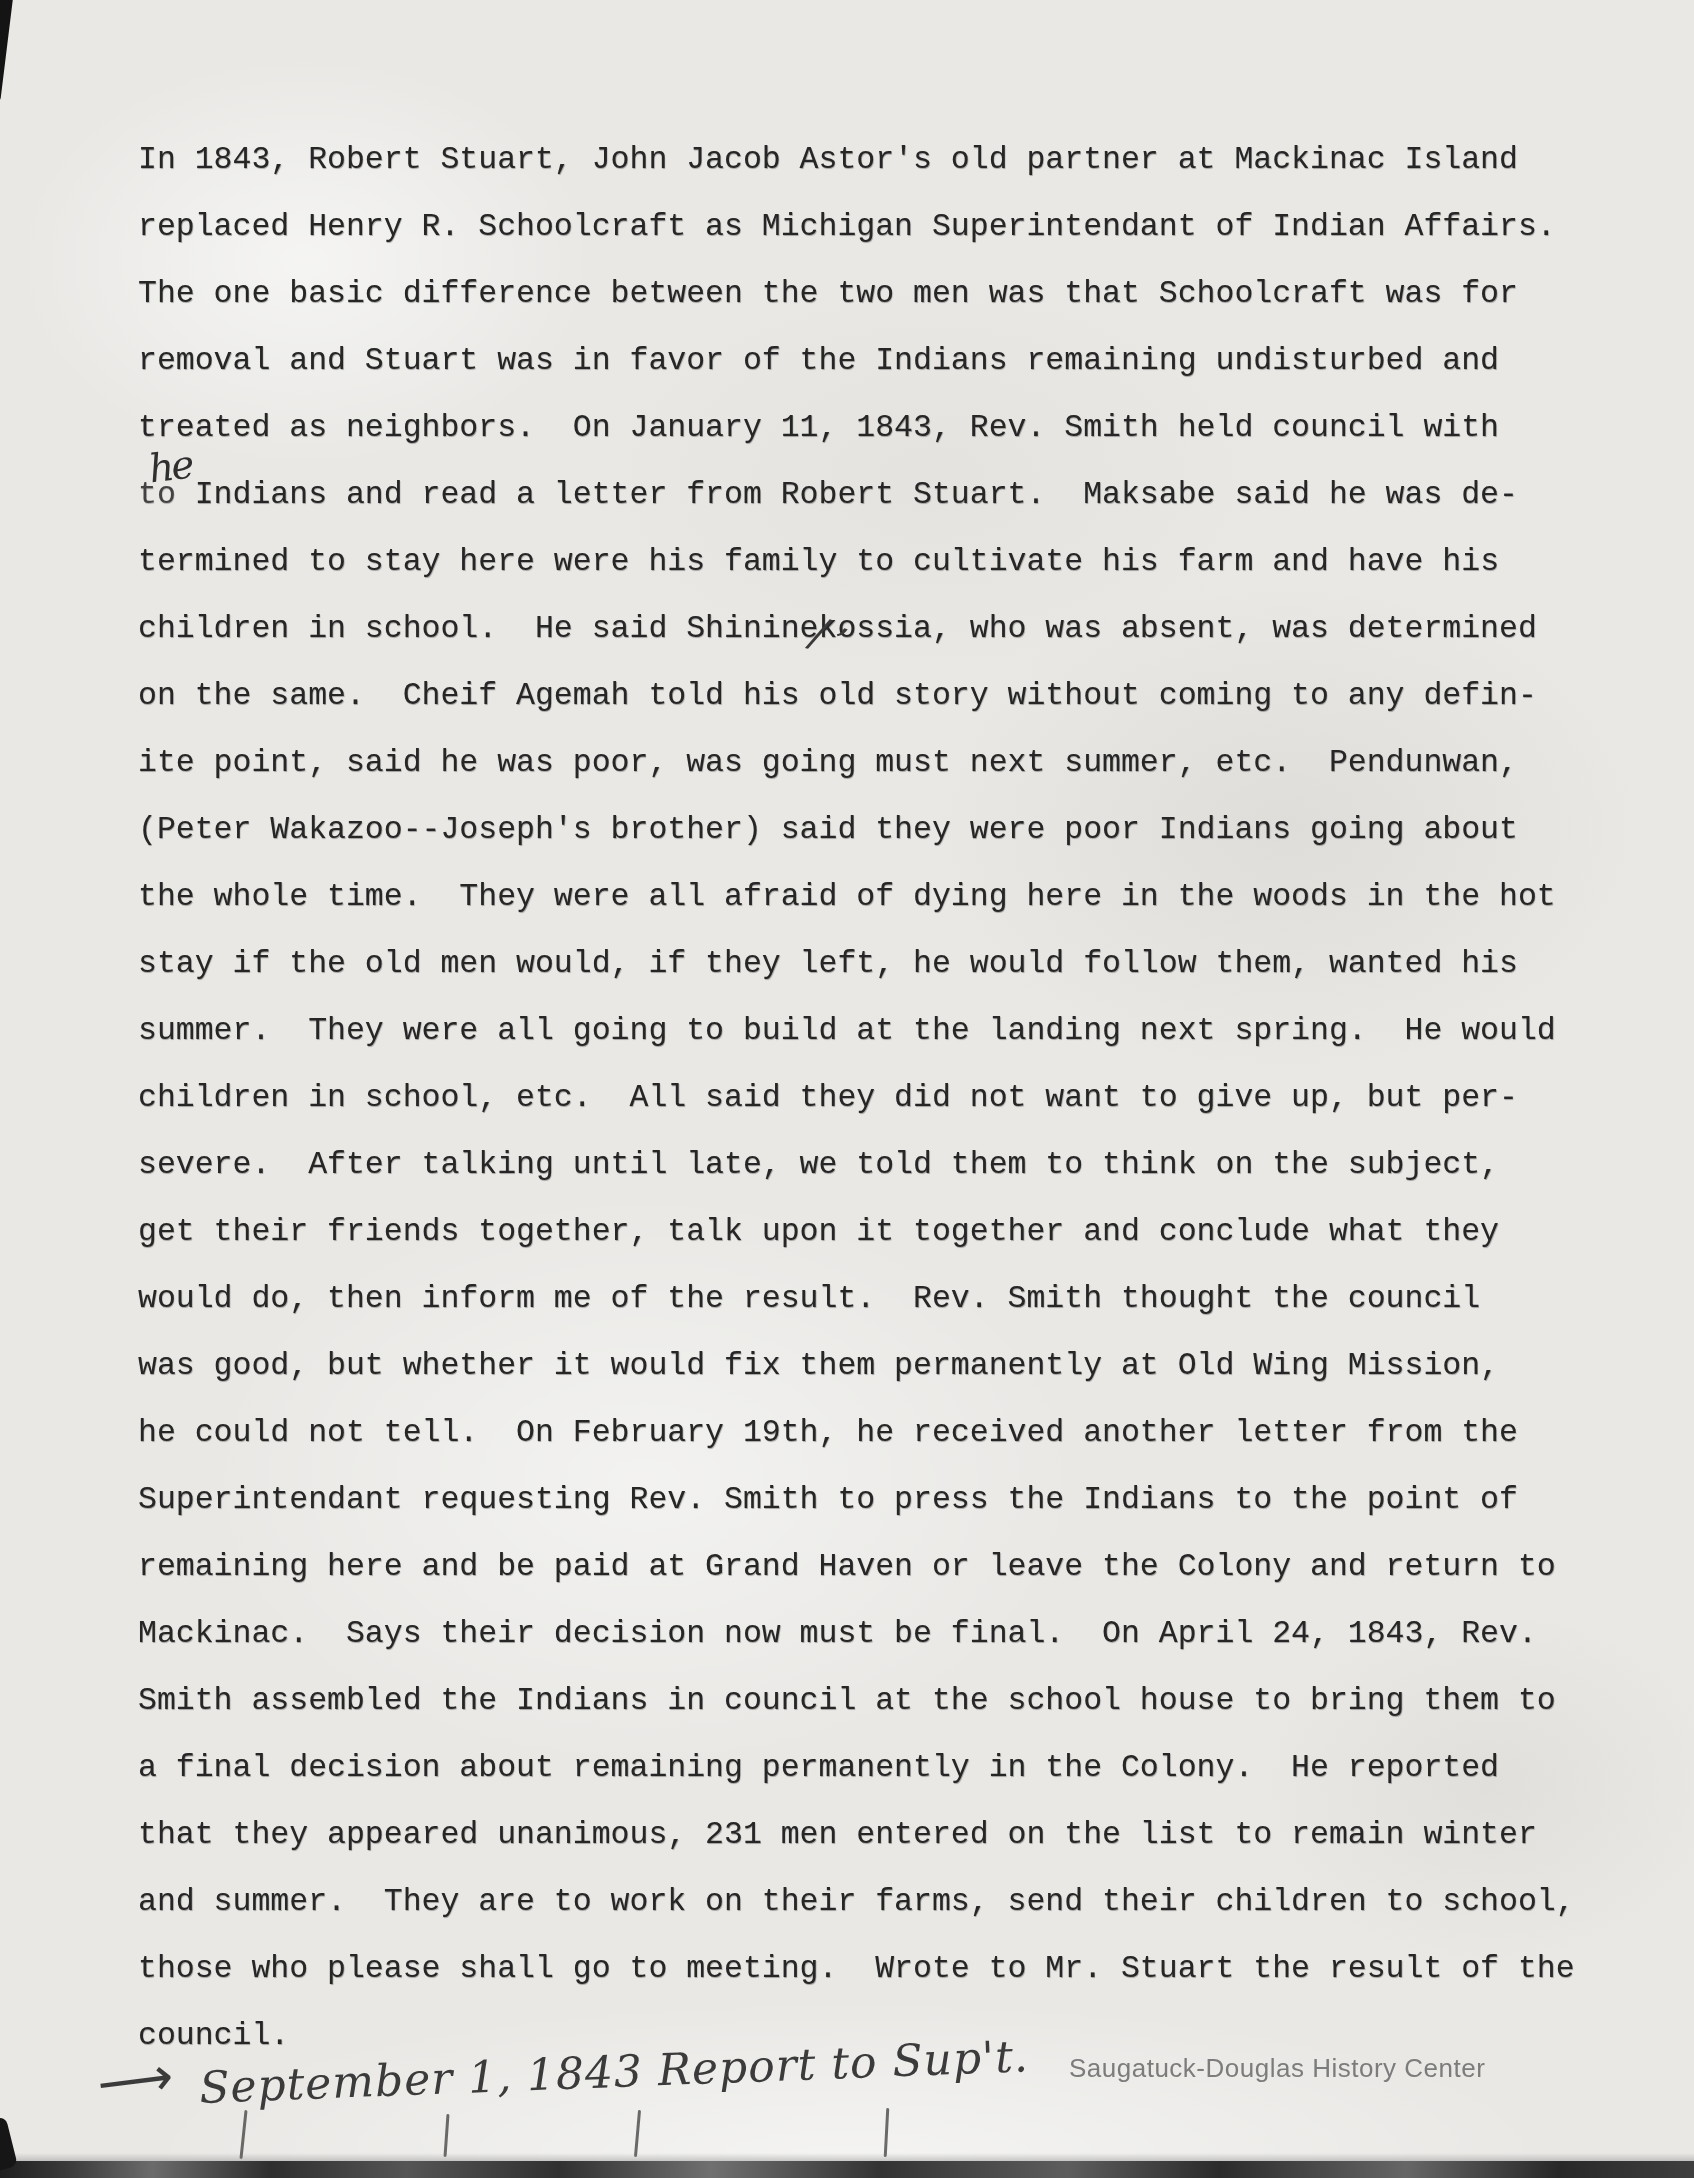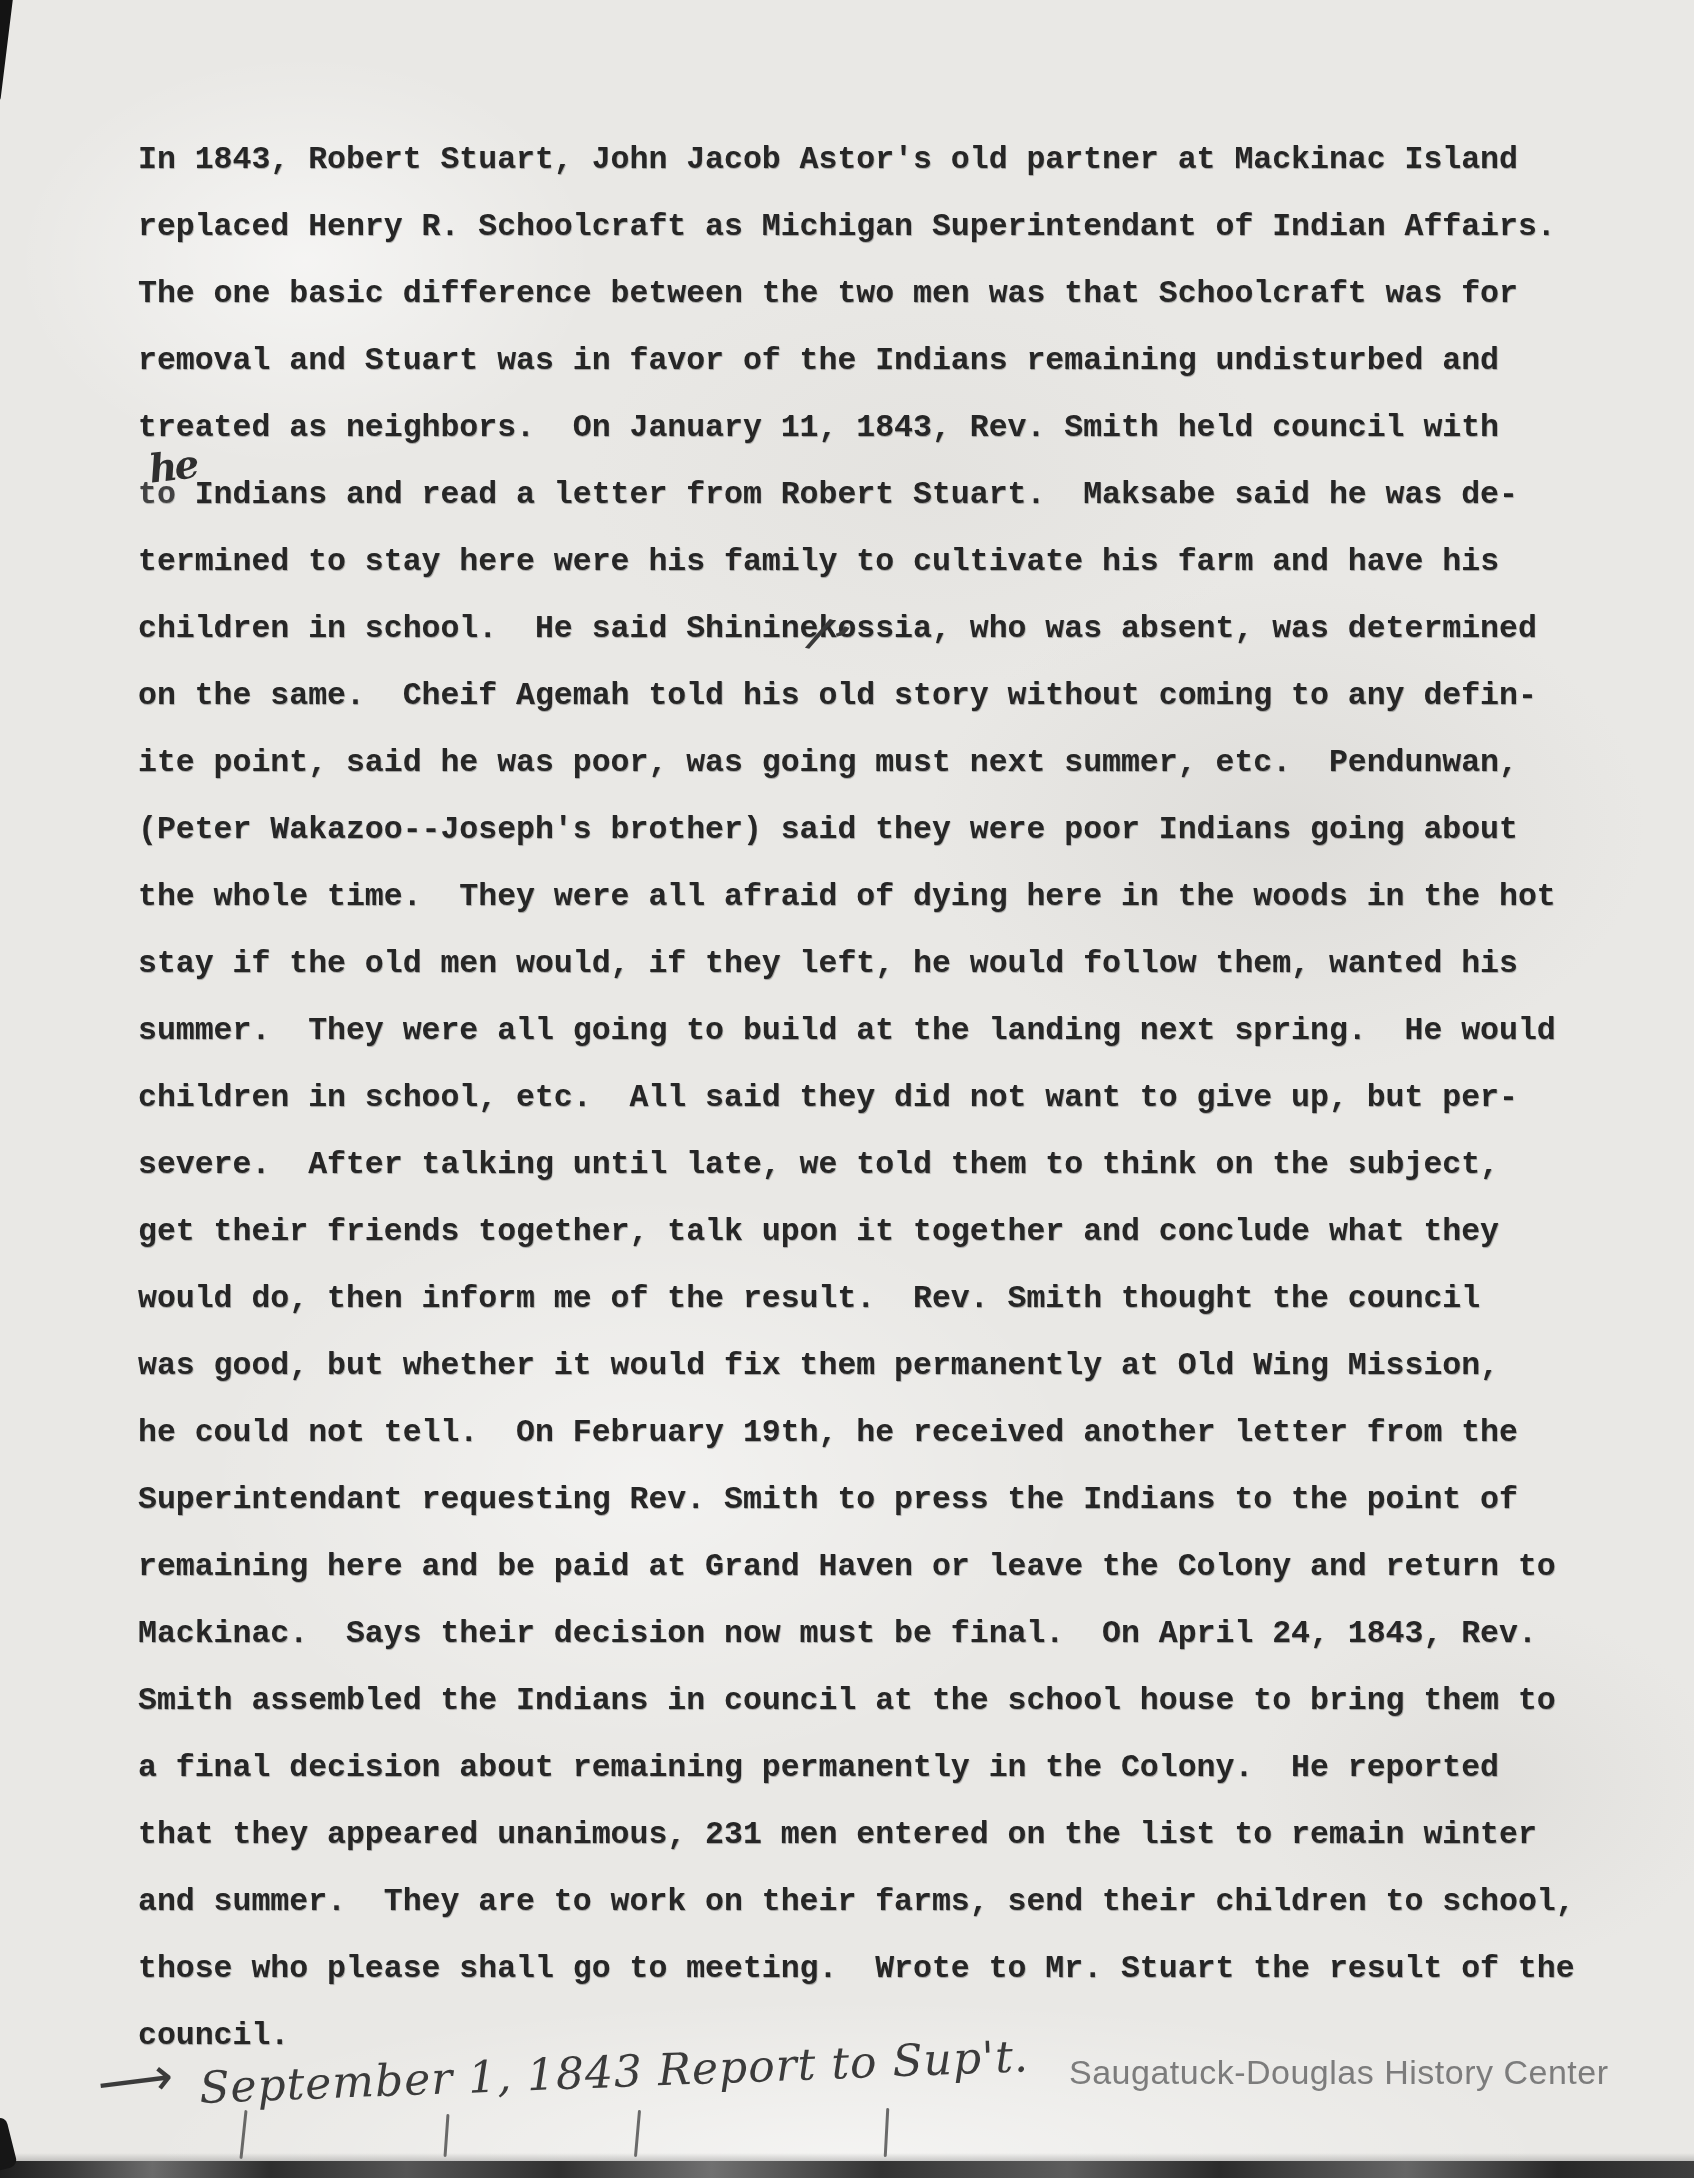--- a/index.html
+++ b/index.html
@@ -16,21 +16,21 @@
       radial-gradient(ellipse 493px 296px at 55% 22%, rgba(210,208,204,.22), transparent 70%),
       radial-gradient(ellipse 887px 197px at 50% 99%, rgba(255,255,255,.5), transparent 80%);
     font-family:"Liberation Mono","DejaVu Sans Mono",monospace;
   }
   .text-block{
     position:absolute;left:138px;top:126px;width:1517px;
     font-size:31.5px;line-height:67px;
     color:#262626;
     text-shadow:0.6px 0.6px 0.7px rgba(35,35,35,.35);
   }
-  .tline{white-space:pre;height:67px;font-weight:bold;}
+  .tline{white-space:pre;height:67px;}
   .tline span{white-space:pre;}
   
   .ow-wrap{position:relative;display:inline-block;}
   .typed-strike{opacity:.85;}
   .hw-over{
     position:absolute;left:10.8px;top:-13.8px;
     font-family:"DejaVu Serif",serif;font-style:italic;
     font-size:39px;line-height:39px;color:#2f2f2f;
     transform:rotate(-7deg);
     text-shadow:none;letter-spacing:-3px;
@@ -65,21 +65,21 @@
   }
   .pen-tail{position:absolute;width:3px;background:#3c3c3c;opacity:.75;border-radius:2px;}
   .tail-1{left:242px;top:2110px;height:49px;transform:rotate(6deg);}
   .tail-2{left:445px;top:2114px;height:43px;transform:rotate(4deg);}
   .tail-3{left:636px;top:2110px;height:47px;transform:rotate(5deg);}
   .tail-4{left:885px;top:2108px;height:49px;transform:rotate(3deg);}
   
   .watermark{
     position:absolute;left:1069px;top:2053px;
     font-family:"Liberation Sans","DejaVu Sans",sans-serif;
-    font-size:34px;color:#7c7c7c;letter-spacing:0.5px;white-space:nowrap;
+    font-size:26px;color:#7c7c7c;letter-spacing:0.5px;white-space:nowrap;
   }
   
   .edge-sliver-topleft{
     position:absolute;left:-5.9px;top:-9.9px;width:12.8px;height:113px;
     background:#141414;transform:rotate(7deg);border-radius:0 0 5.9px 5.9px;
   }
   .edge-blob-bottomleft{
     position:absolute;left:-7.9px;top:2118px;width:19.7px;height:51px;
     background:#161616;transform:rotate(-14deg);border-radius:0 7.9px 7.9px 0;
   }

